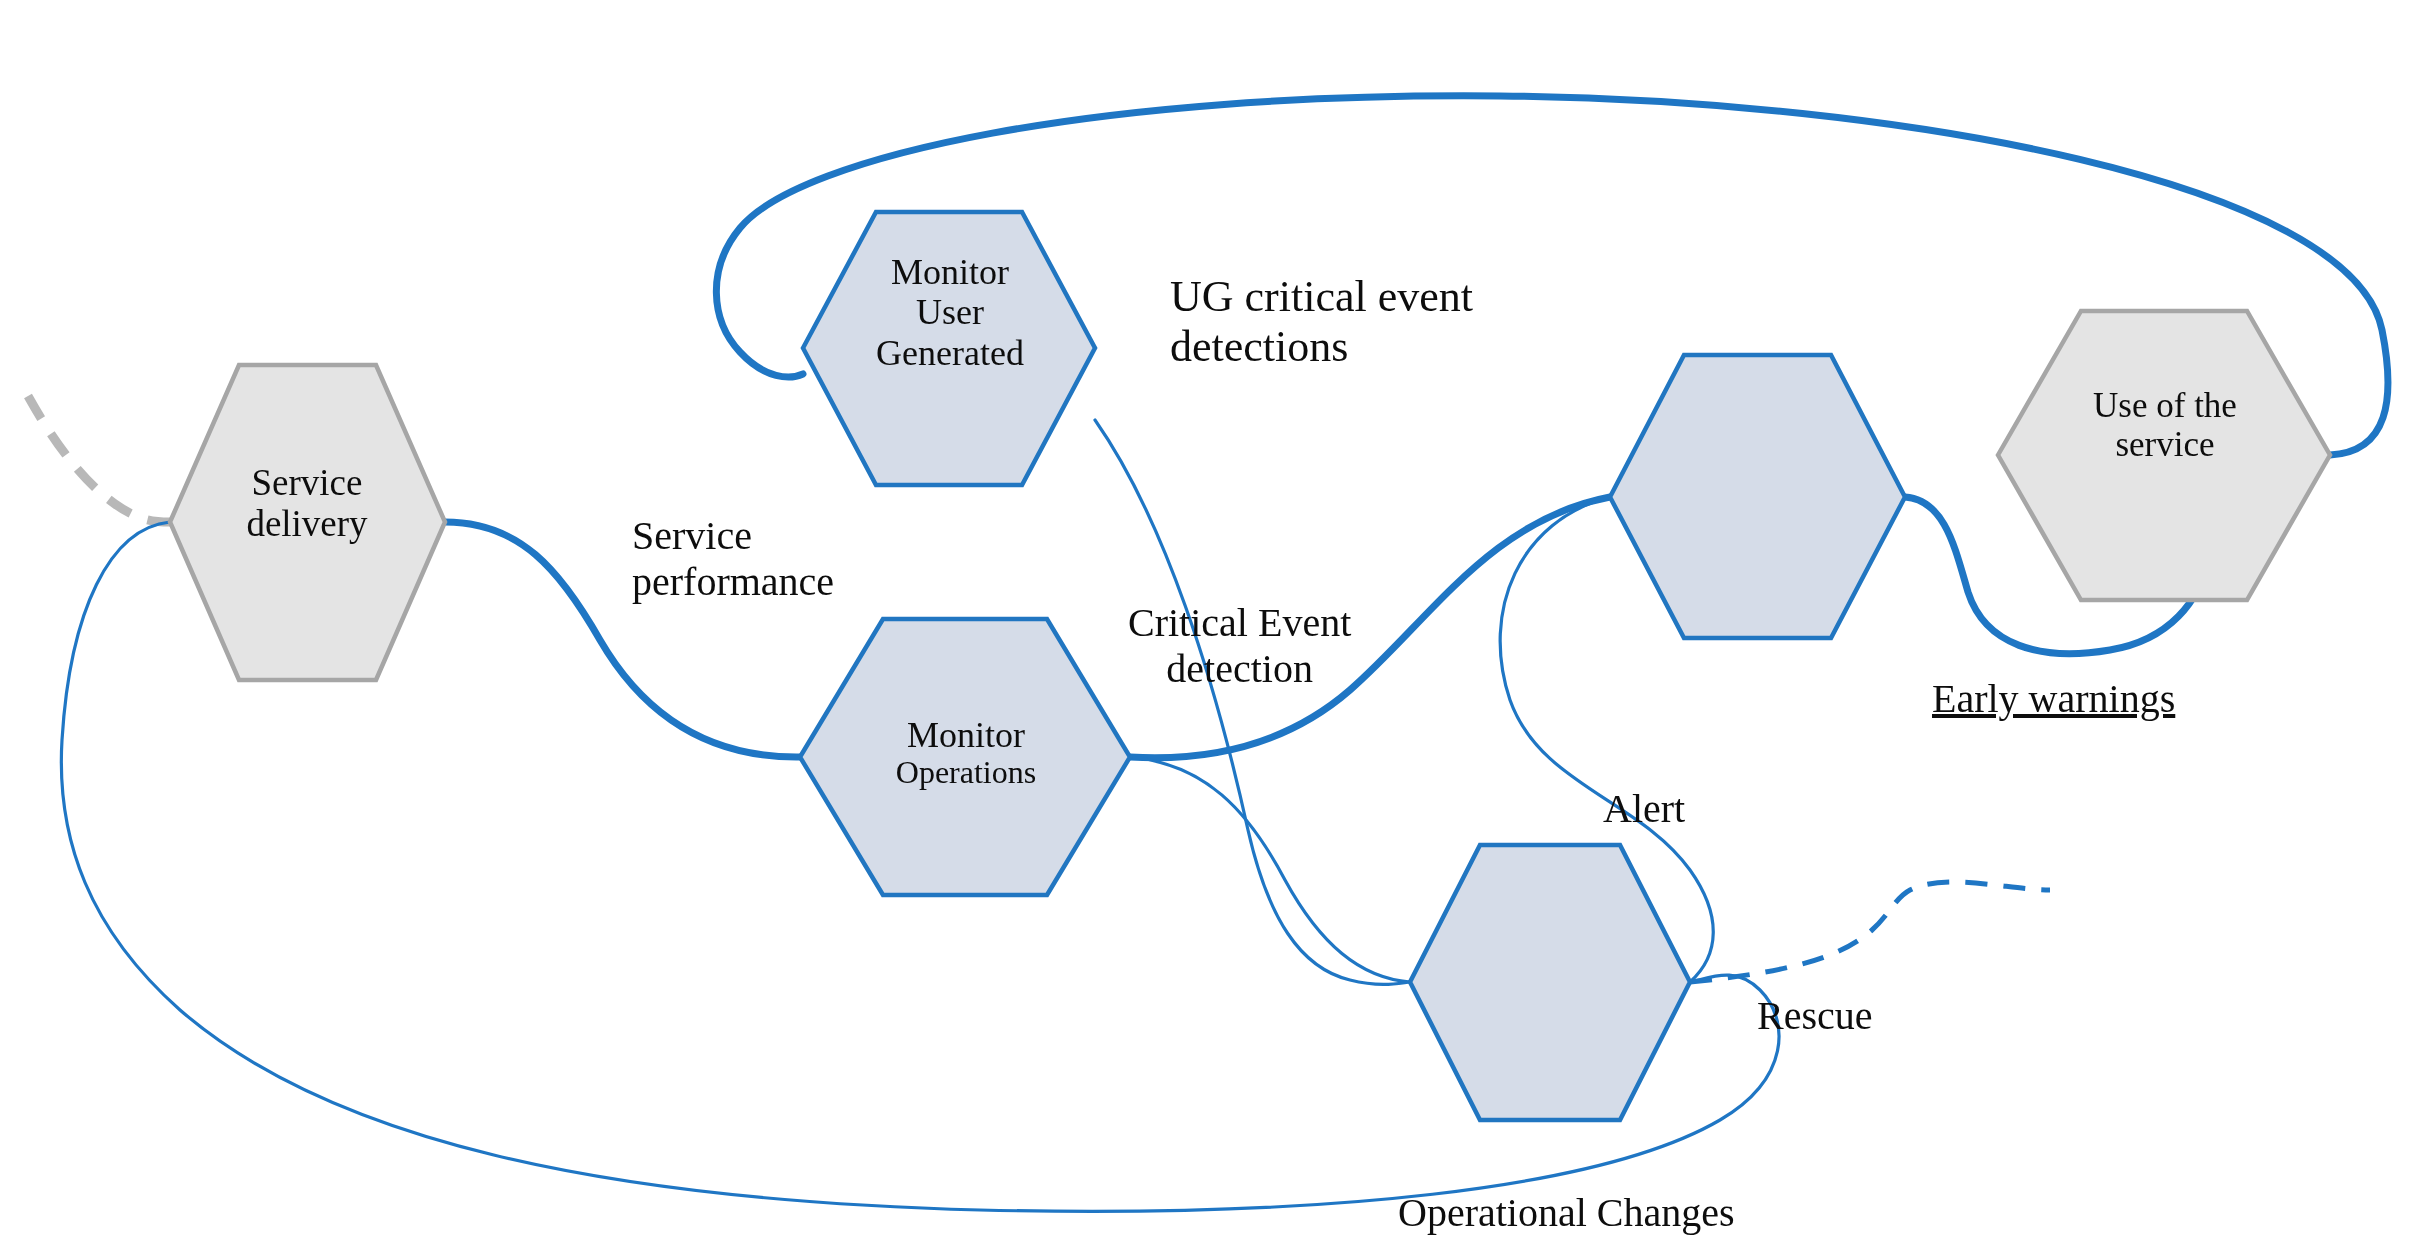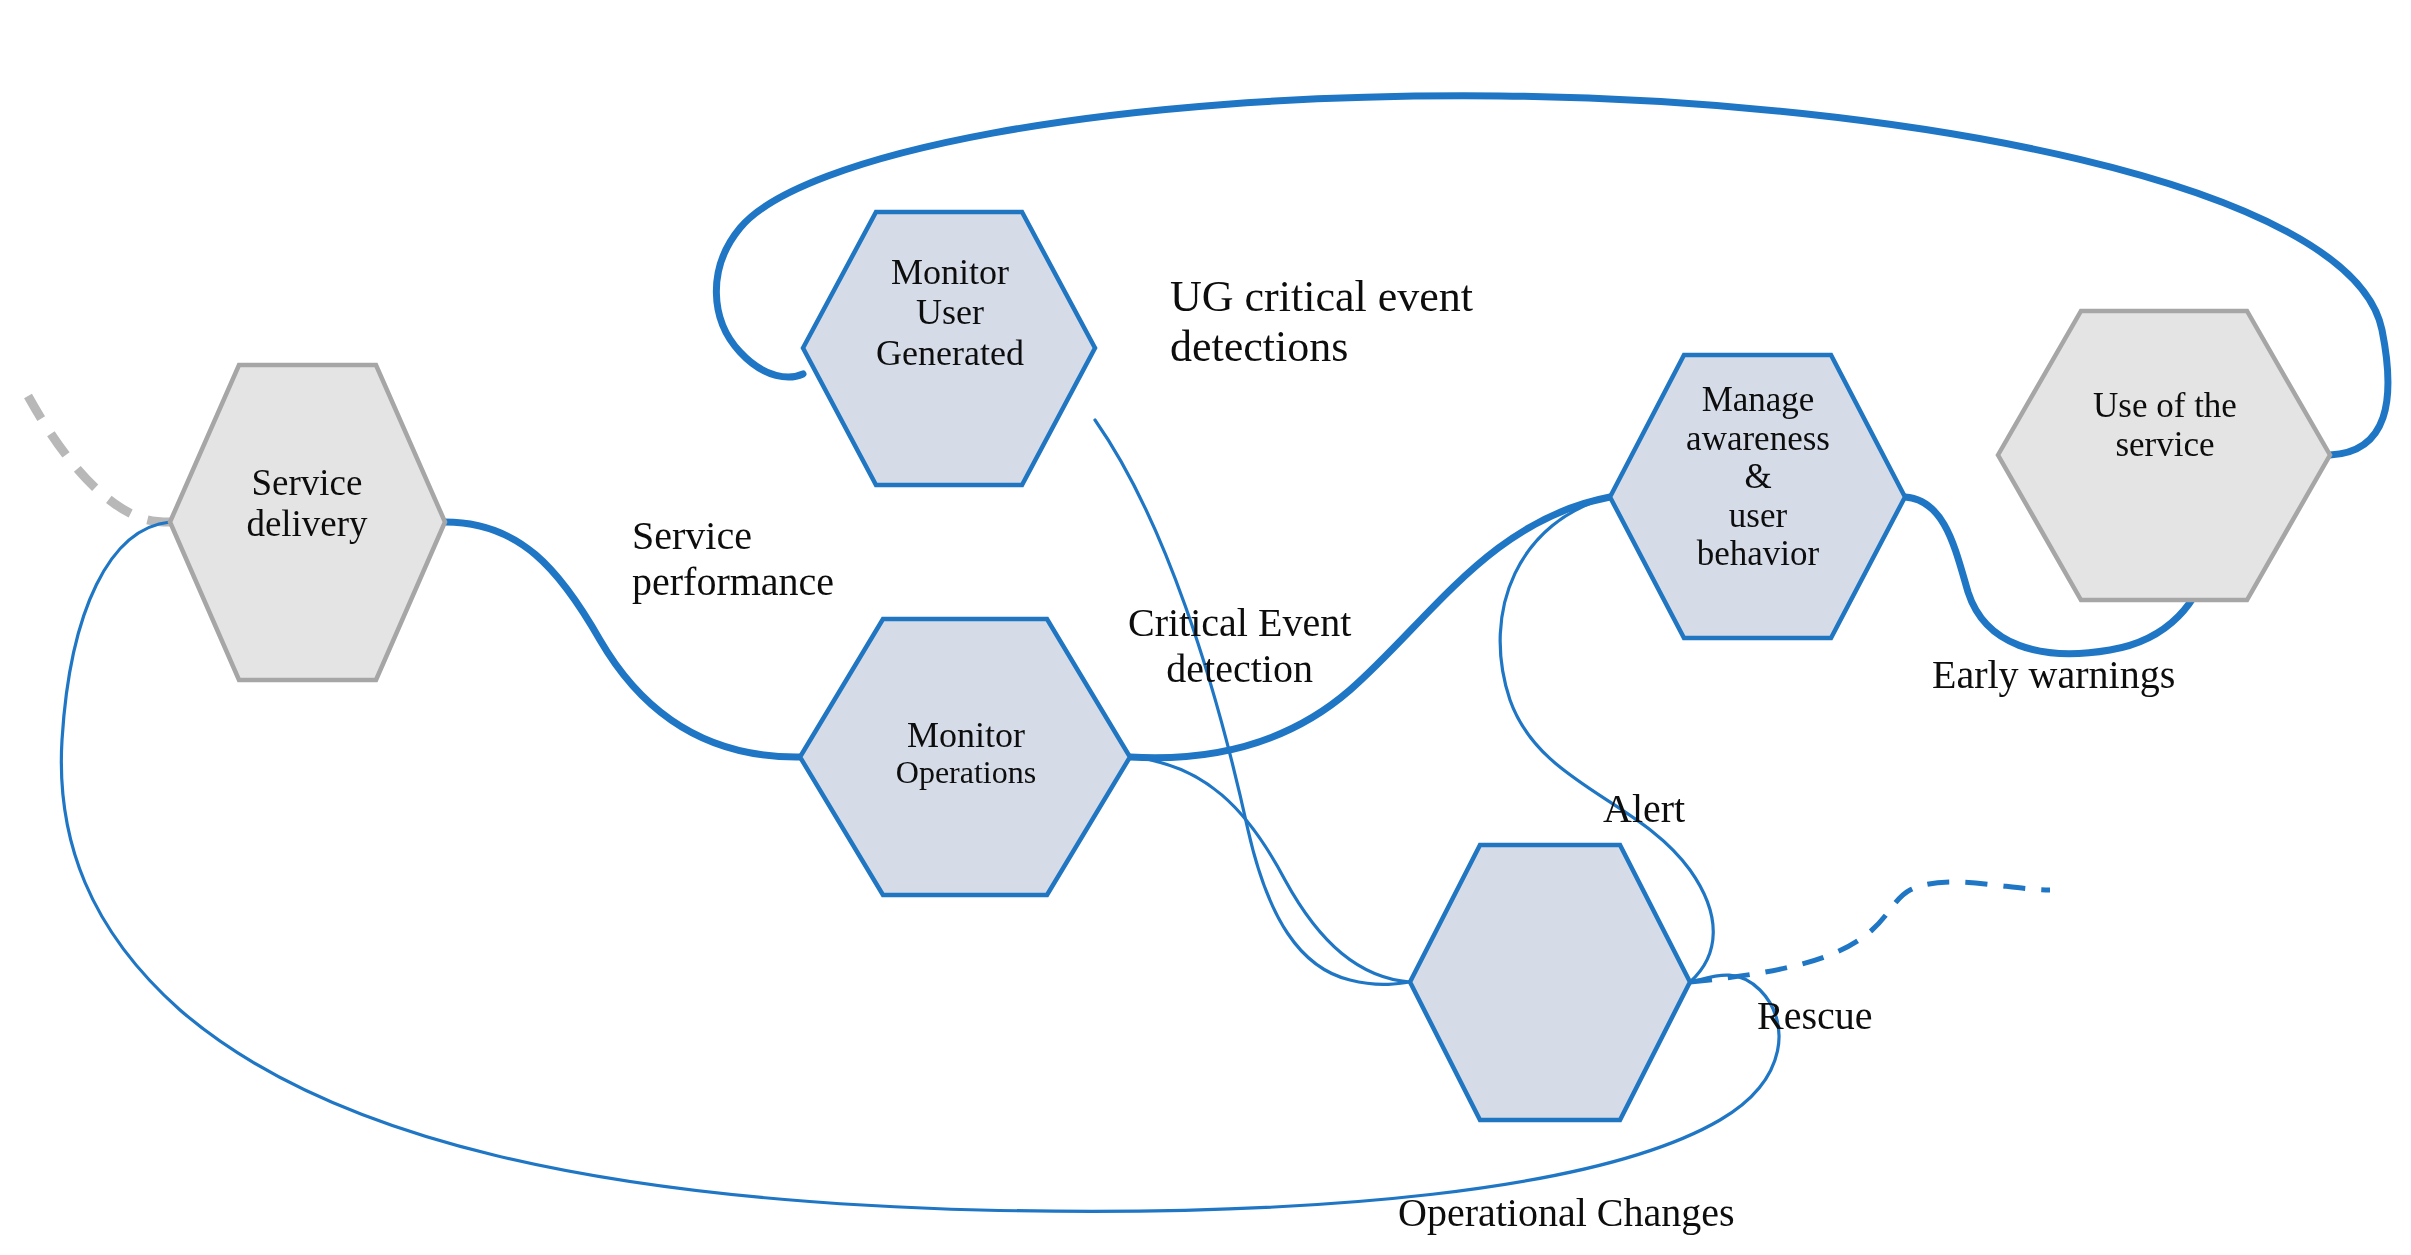--- a/index.html
+++ b/index.html
@@ -164,27 +164,20 @@
     <span class="ln">Monitor</span>
     <span class="ln">User</span>
     <span class="ln">Generated</span>
   </div>
 
   <div class="node-text" style="left:805px; top:715px; width:322px; font-size:36px;">
     <span class="ln">Monitor</span>
     <span class="ln" style="font-size:32px;">Operations</span>
   </div>
 
-  <div class="node-text" style="left:1612px; top:381px; width:292px; font-size:35px; line-height:1.1;">
-    <span class="ln">Manage</span>
-    <span class="ln">awareness</span>
-    <span class="ln">&amp;</span>
-    <span class="ln">user</span>
-    <span class="ln">behavior</span>
-  </div>
 
   <div class="node-text" style="left:1998px; top:386px; width:334px; font-size:35px;">
     <span class="ln">Use of the</span>
     <span class="ln">service</span>
   </div>
 
 
 
   <div class="edge-label t-left" style="left:1170px; top:272px; font-size:44px;">
     <span class="ln">UG critical event</span>
@@ -194,21 +187,21 @@
   <div class="edge-label t-left" style="left:632px; top:513px; font-size:40px;">
     <span class="ln">Service</span>
     <span class="ln">performance</span>
   </div>
 
   <div class="edge-label t-left" style="left:1128px; top:600px; font-size:40px;text-align:center;">
     <span class="ln">Critical Event</span>
     <span class="ln">detection</span>
   </div>
 
-  <div class="edge-label t-left" style="left:1932px; top:652px; font-size:40px;">
+  <div class="edge-label t-left" style="left:1932px; top:676px; font-size:40px;text-decoration:underline;">
     <span class="ln">Early warnings</span>
   </div>
 
   <div class="edge-label t-left" style="left:1603px; top:786px; font-size:40px;">
     <span class="ln">Alert</span>
   </div>
 
   <div class="edge-label t-left" style="left:1757px; top:993px; font-size:40px;">
     <span class="ln">Rescue</span>
   </div>

